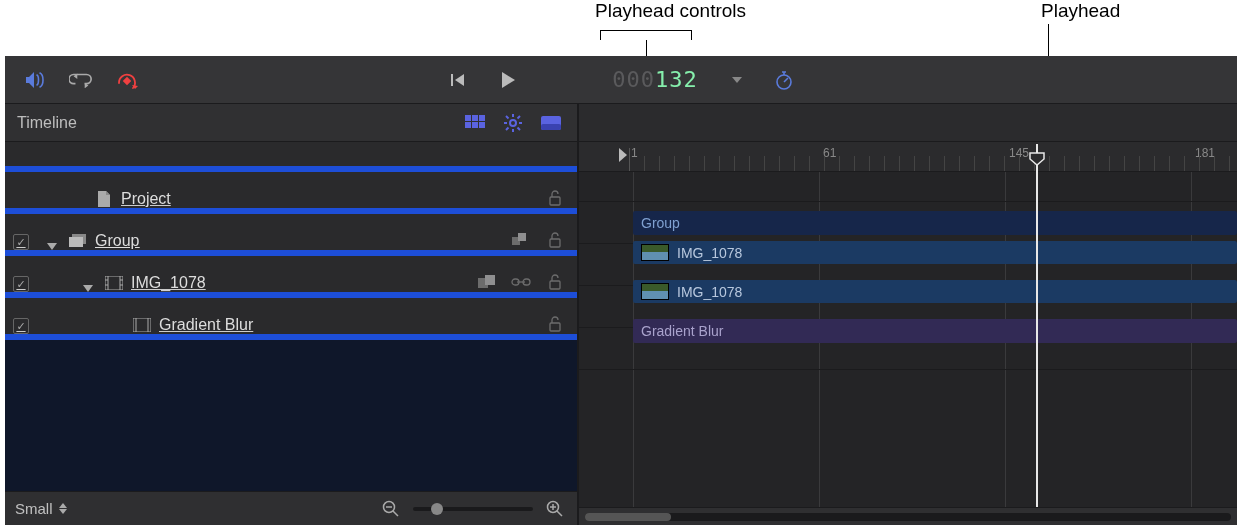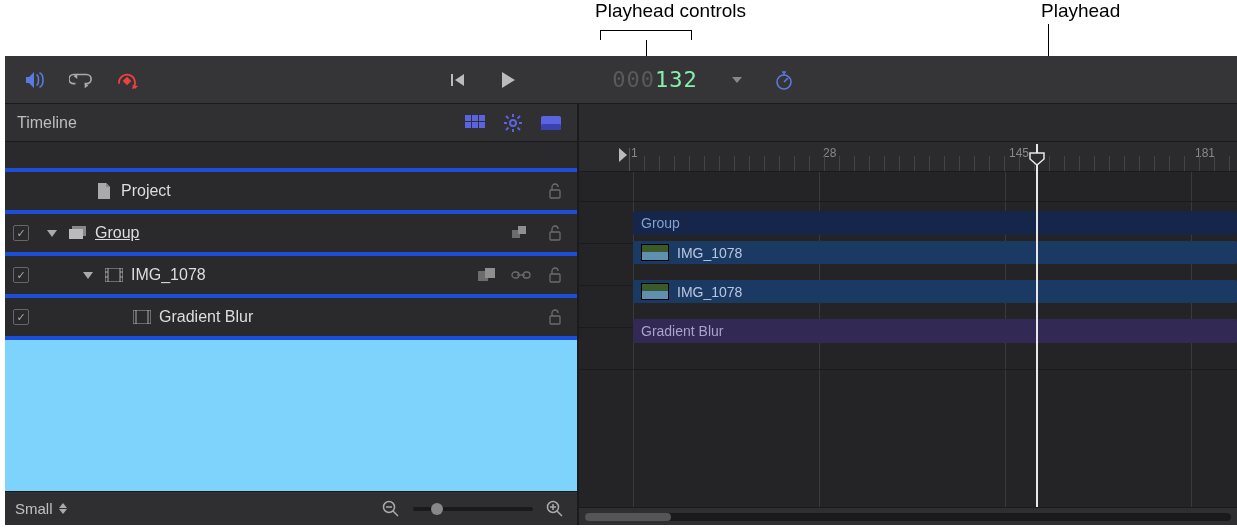--- a/index.html
+++ b/index.html
@@ -68,21 +68,21 @@
   .main {
     flex: 1;
     display: flex;
     min-height: 0;
   }
   .left-pane {
     width: 574px;
     display: flex;
     flex-direction: column;
     border-right: 2px solid #1b1b1d;
-    background: #7dd3fc;
+    background: #0f172a;
   }
   .right-pane {
     flex: 1;
     display: flex;
     flex-direction: column;
     position: relative;
     background: #242426;
   }
 
   
@@ -97,26 +97,27 @@
   .left-header .title { color: #bdbdbd; font-size: 16px; }
   .left-header .spacer { flex:1; }
   .lh-icon { width:28px; height:22px; display:flex; align-items:center; justify-content:center; margin-left:10px; cursor:pointer; }
 
   .layer-list {
     flex:1;
     overflow:hidden;
   }
   .layer-row {
     height: 42px;
-    border-bottom: 4px solid #1d4ed8;
+    border-bottom: 6px solid #1d4ed8;
     display:flex;
-    align-items:center;
+    align-items:flex-end;
     padding: 0 12px 0 8px;
     gap: 8px;
     background:#2a2a2c;
+    text-decoration:underline;
   }
   .layer-row.spacer-row { height:30px; }
   .layer-row .chk {
     width:16px; height:16px; border:1px solid #666; border-radius:2px;
     display:flex;align-items:center;justify-content:center;font-size:11px;color:#aaa;
     margin-right:6px;
     flex-shrink:0;
   }
   .layer-row .chk.empty { border:none; }
   .layer-row .disc {
@@ -477,21 +478,21 @@
             </svg>
         </div>
       </div>
     </div>
 
     <div class="right-pane">
       <div style="height:38px;border-bottom:1px solid #1b1b1d;background:#2b2b2d"></div>
       <div class="ruler">
         <div class="play-in"></div>
         <span class="label" style="left:52px">1</span>
-        <span class="label" style="left:244px">28</span>
+        <span class="label" style="left:244px">61</span>
         <span class="label" style="left:430px">145</span>
         <span class="label" style="left:616px">181</span>
       <div class="tick" style="left: 50px;"></div>
           <div class="tick minor" style="left: 65px;"></div>
           <div class="tick minor" style="left: 80px;"></div>
           <div class="tick minor" style="left: 95px;"></div>
           <div class="tick minor" style="left: 110px;"></div>
           <div class="tick minor" style="left: 125px;"></div>
           <div class="tick minor" style="left: 140px;"></div>
           <div class="tick minor" style="left: 155px;"></div>

